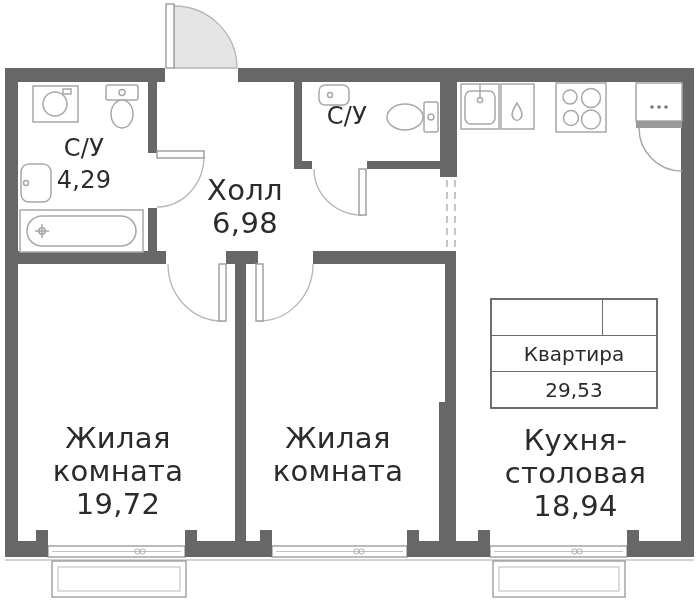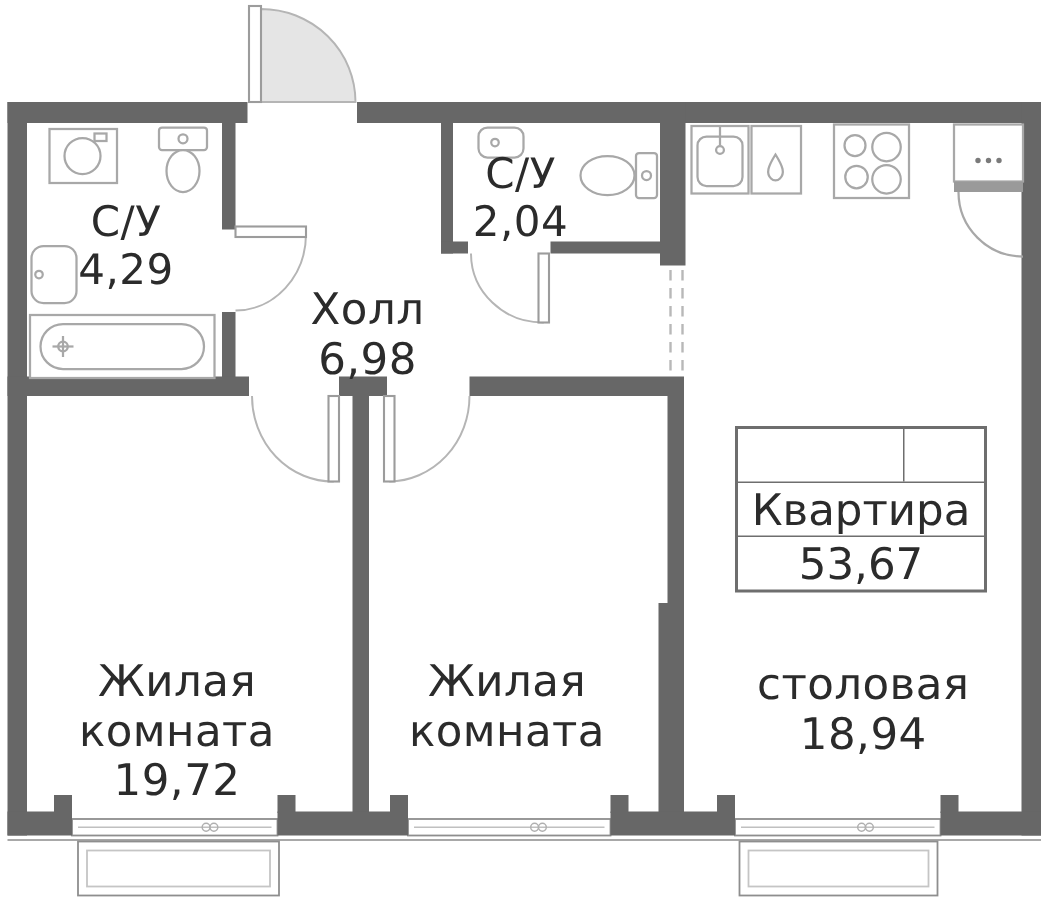--- a/index.html
+++ b/index.html
@@ -15,26 +15,26 @@
   .fx .dot{fill:#7a7a7a;stroke:none;}
   .leaf{fill:#fff;stroke:#9c9c9c;stroke-width:1.4;}
   .arc{fill:none;stroke:var(--door-line,#b5b5b5);stroke-width:1.3;}
   .doorfill{fill:var(--door-fill,#e5e5e5);stroke:var(--door-line,#b5b5b5);stroke-width:1.3;}
   .dash{stroke:#b8b8b8;stroke-width:1.6;stroke-dasharray:7 5;fill:none;}
   .win rect{fill:#fff;stroke:var(--frame,#8e8e8e);stroke-width:1.2;}
   .win line{stroke:#c0c0c0;stroke-width:1;}
   .win circle{fill:none;stroke:#b0b0b0;stroke-width:1;}
   .win .inner{stroke:#c5c5c5;}
   .sill{stroke:#a8a8a8;stroke-width:1.2;}
-  .lbl{position:absolute;text-align:center;color:var(--text,#2b2b2b);font-size:28px;line-height:32px;letter-spacing:.3px;white-space:nowrap;}
+  .lbl{position:absolute;text-align:center;color:var(--text,#2b2b2b);font-size:24px;line-height:32px;letter-spacing:.3px;white-space:nowrap;}
   .lbl span{display:block;}
-  .f29{font-size:29px;line-height:33px;margin-top:16px;}
+  .f29{font-size:29px;line-height:33px;}
   .info-table{
-    position:absolute;left:490px;top:284px;width:164px;background:#fff;
-    border:2px solid #6e6e6e;color:var(--text,#2b2b2b);font-size:29px;
+    position:absolute;left:490px;top:298px;width:164px;background:#fff;
+    border:2px solid #6e6e6e;color:var(--text,#2b2b2b);font-size:20px;
   }
   .info-table .tr{display:flex;height:35px;}
   .info-table .tr + .tr{border-top:1.5px solid #6e6e6e;}
   .info-table .td{display:flex;align-items:center;justify-content:center;}
   .info-table .c1{width:110px;border-right:1.5px solid #6e6e6e;}
   .info-table .c2{flex:1;}
   .info-table .full{flex:1;}
   .info-table .roomcell{width:55px;border-right:1.5px solid #6e6e6e;}
   .info-table .areacell{flex:1;}
 </style>
@@ -189,50 +189,50 @@
     </g>
   </svg>
 
   <div class="lbl" style="left:14px;top:132px;width:140px">
     <span>С/У</span>
     <span>4,29</span>
   </div>
 
   <div class="lbl" style="left:277px;top:100px;width:140px">
     <span>С/У</span>
-    <span>2,04</span>
   </div>
 
   <div class="lbl f29" style="left:175px;top:174px;width:140px">
     <span>Холл</span>
     <span>6,98</span>
   </div>
 
   <div class="lbl f29" style="left:33px;top:422px;width:170px">
     <span>Жилая</span>
     <span>комната</span>
     <span>19,72</span>
   </div>
 
   <div class="lbl f29" style="left:253px;top:422px;width:170px">
     <span>Жилая</span>
     <span>комната</span>
   </div>
 
   <div class="lbl f29" style="left:488px;top:424px;width:175px">
+    <span>Кухня-</span>
     <span>столовая</span>
     <span>18,94</span>
   </div>
 
   <div class="info-table">
     <div class="tr">
       <div class="td c1"></div>
       <div class="td c2"></div>
     </div>
     <div class="tr">
       <div class="td full">Квартира</div>
     </div>
     <div class="tr">
-      <div class="td areacell">53,67</div>
+      <div class="td areacell">29,53</div>
     </div>
   </div>
 
 </div>
 
 </body></html>

